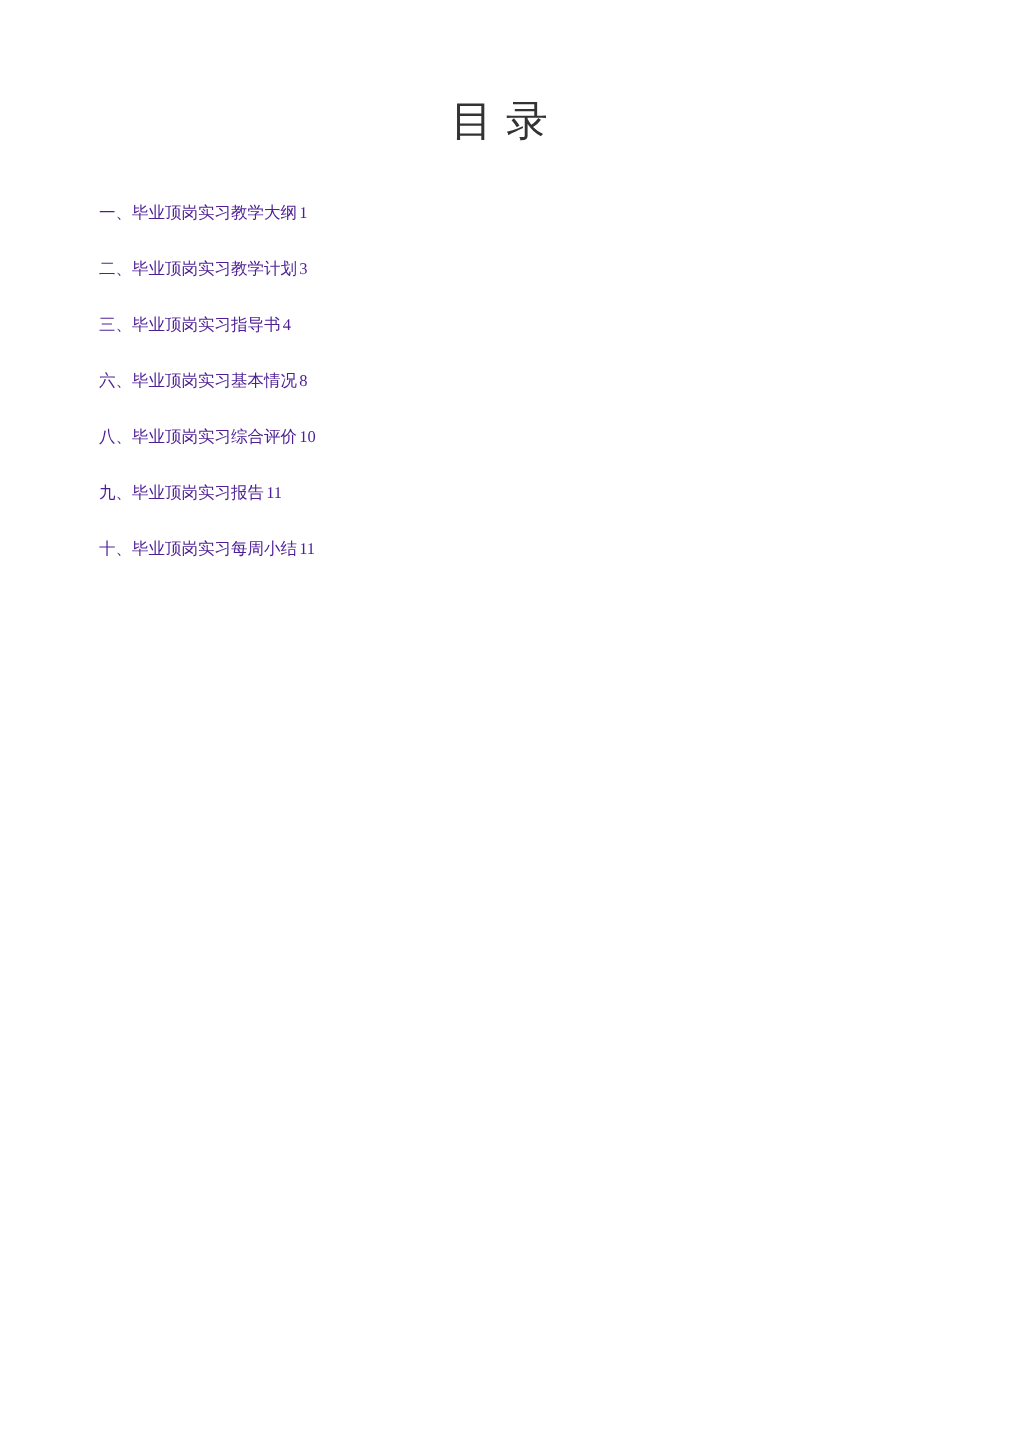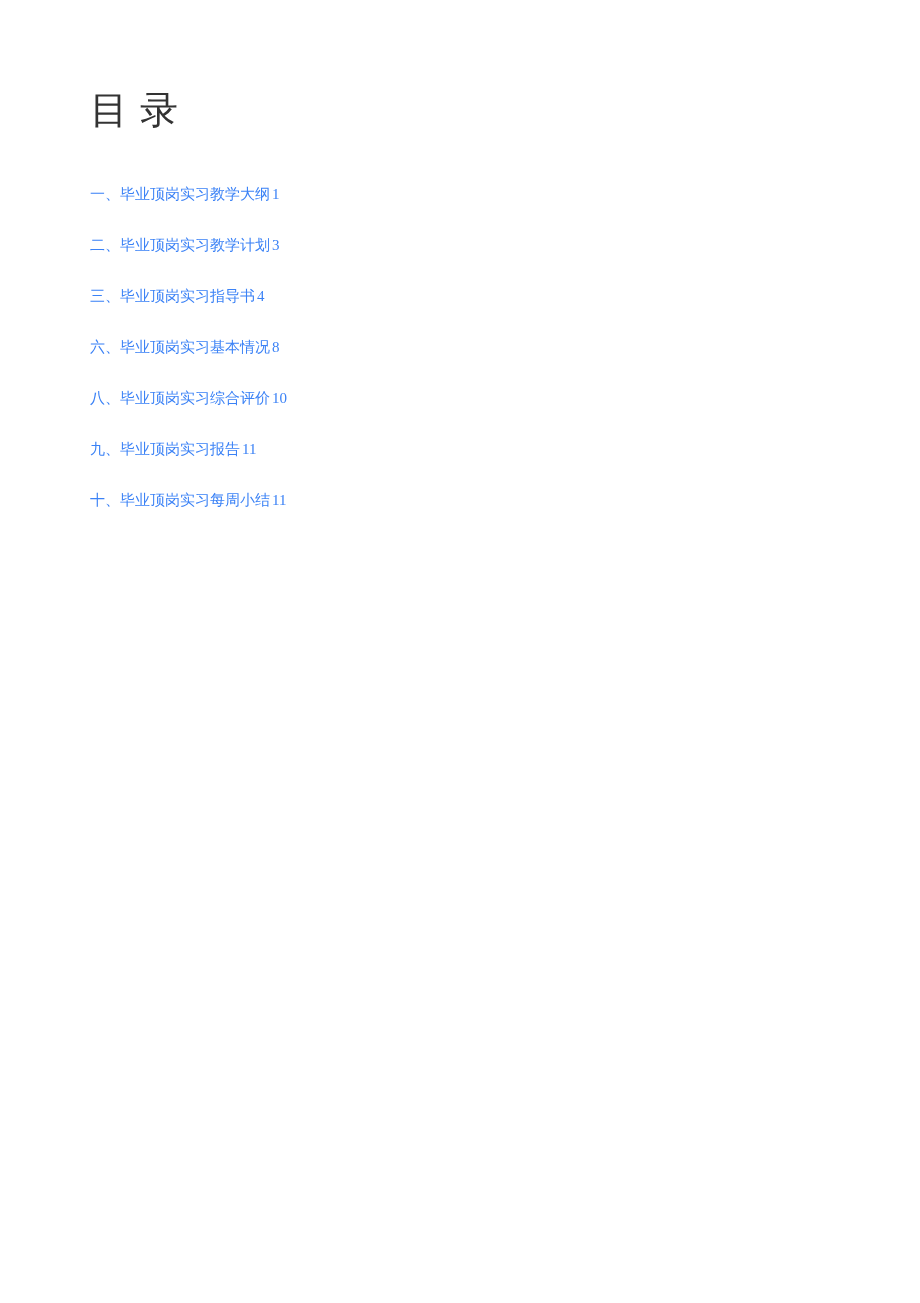--- a/index.html
+++ b/index.html
@@ -9,33 +9,33 @@
     }
     body {
       width: 920px;
       height: 1303px;
       background: #ffffff;
       font-family: "SimSun", "宋体", serif;
       color: #333333;
       padding: 85px 90px;
     }
     .title {
-      text-align: left;
+      text-align: center;
       font-size: 38px;
       font-weight: normal;
       letter-spacing: 12px;
       margin-bottom: 48px;
       color: #333333;
     }
     .toc {
       list-style: none;
     }
     .toc-item {
       font-size: 15px;
-      color: #3b82f6;
+      color: #4c1d95;
       margin-bottom: 30px;
       line-height: 1.4;
     }
     .toc-page {
       margin-left: 2px;
     }
   </style>
 </head>
 <body>
 

